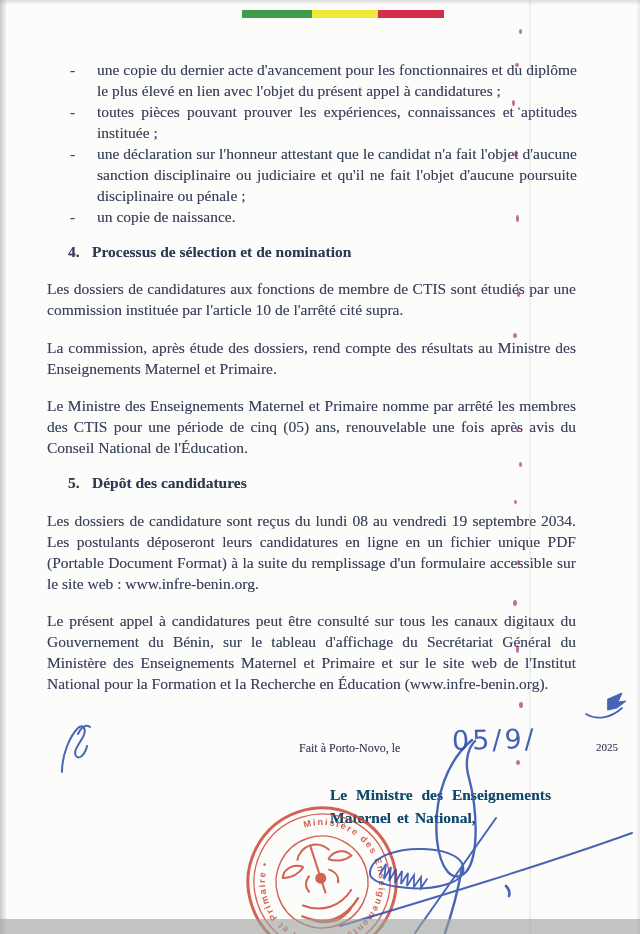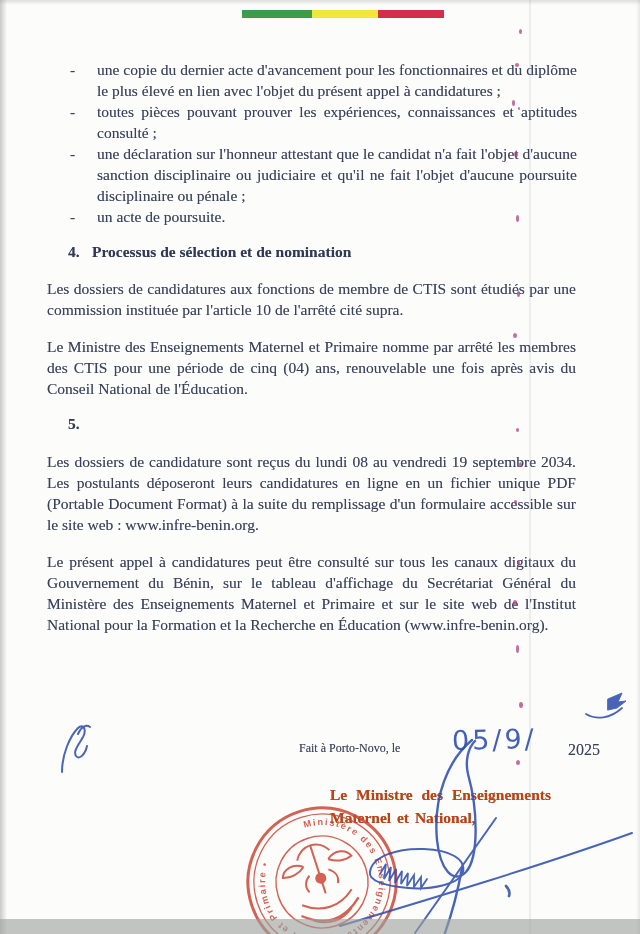--- a/index.html
+++ b/index.html
@@ -39,26 +39,26 @@
   .heading .hnum{width:24px;flex:none;}
   .para{margin:16px 1px 0 0;text-align:justify;}
   .para.tight{margin-top:17px;}
 
   
   .fait{position:absolute;left:299px;top:741px;font-size:12px;z-index:2;
     text-shadow:0 0 .5px rgba(57,65,92,.45);}
   .hand-date{position:absolute;left:452px;top:724px;z-index:21;
     font-family:"DejaVu Sans",sans-serif;font-size:27px;letter-spacing:3px;
     transform:rotate(-1.5deg);opacity:.9;}
-  .year{position:absolute;left:568px;top:741px;font-size:16px;z-index:2;
+  .year{position:absolute;left:596px;top:741px;font-size:11px;z-index:2;
     text-shadow:0 0 .5px rgba(57,65,92,.45);}
 
   
   .signatory{position:absolute;left:330px;top:783px;width:252px;z-index:2;
-    font-weight:bold;font-size:15.5px;line-height:23px;color:#c2410c;
+    font-weight:bold;font-size:15.5px;line-height:23px;color:#0c4a6e;
     text-shadow:0 0 .5px rgba(46,56,82,.5);}
   .signatory .l1{word-spacing:5px;}
   .signatory .l2{word-spacing:2px;}
 
   
   .stamp-svg{position:absolute;left:237px;top:797px;z-index:10;opacity:.85;}
   .sig-svg{position:absolute;left:0;top:0;z-index:20;pointer-events:none;}
 </style>
 </head>
 <body>
@@ -77,41 +77,43 @@
   </div>
 
   <div class="content">
     <ul class="bullets">
       <li>
         <span class="dash">-</span>
         <span class="btext">une copie du dernier acte d'avancement pour les fonctionnaires et du diplôme le plus élevé en lien avec l'objet du présent appel à candidatures ;</span>
       </li>
       <li>
         <span class="dash">-</span>
-        <span class="btext">toutes pièces pouvant prouver les expériences, connaissances et aptitudes consulté ;</span>
+        <span class="btext">toutes pièces pouvant prouver les expériences, connaissances et aptitudes instituée ;</span>
       </li>
       <li>
         <span class="dash">-</span>
         <span class="btext">une déclaration sur l'honneur attestant que le candidat n'a fait l'objet d'aucune sanction disciplinaire ou judiciaire et qu'il ne fait l'objet d'aucune poursuite disciplinaire ou pénale ;</span>
       </li>
       <li>
         <span class="dash">-</span>
-        <span class="btext">un acte de poursuite.</span>
+        <span class="btext">un copie de naissance.</span>
       </li>
     </ul>
 
     <div class="heading">
       <span class="hnum">4.</span>
       <span>Processus de sélection et de nomination</span>
     </div>
     <p class="para">Les dossiers de candidatures aux fonctions de membre de CTIS sont étudiés par une commission instituée par l'article 10 de l'arrêté cité supra.</p>
-    <p class="para">Le Ministre des Enseignements Maternel et Primaire nomme par arrêté les membres des CTIS pour une période de cinq (04) ans, renouvelable une fois après avis du Conseil National de l'Éducation.</p>
+    <p class="para tight">La commission, après étude des dossiers, rend compte des résultats au Ministre des Enseignements Maternel et Primaire.</p>
+    <p class="para">Le Ministre des Enseignements Maternel et Primaire nomme par arrêté les membres des CTIS pour une période de cinq (05) ans, renouvelable une fois après avis du Conseil National de l'Éducation.</p>
 
     <div class="heading">
       <span class="hnum">5.</span>
+      <span>Dépôt des candidatures</span>
     </div>
     <p class="para tight">Les dossiers de candidature sont reçus du lundi 08 au vendredi 19 septembre 2034. Les postulants déposeront leurs candidatures en ligne en un fichier unique PDF (Portable Document Format) à la suite du remplissage d'un formulaire accessible sur le site web : www.infre-benin.org.</p>
     <p class="para">Le présent appel à candidatures peut être consulté sur tous les canaux digitaux du Gouvernement du Bénin, sur le tableau d'affichage du Secrétariat Général du Ministère des Enseignements Maternel et Primaire et sur le site web de l'Institut National pour la Formation et la Recherche en Éducation (www.infre-benin.org).</p>
   </div>
 
   <div class="fait">Fait à Porto-Novo, le</div>
   <div class="hand-date" style="color: rgb(48, 80, 176);">05/9/</div>
   <div class="year">2025</div>
 
   <div class="signatory">

